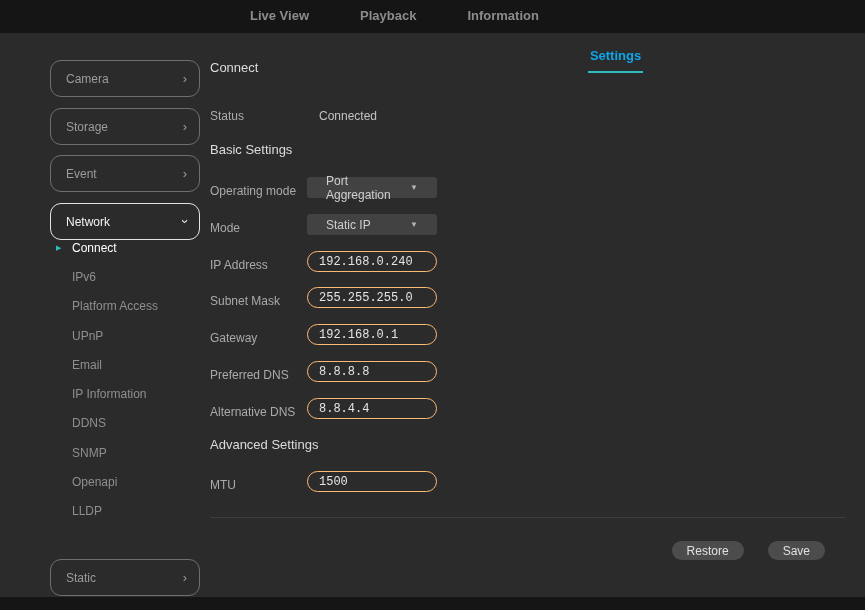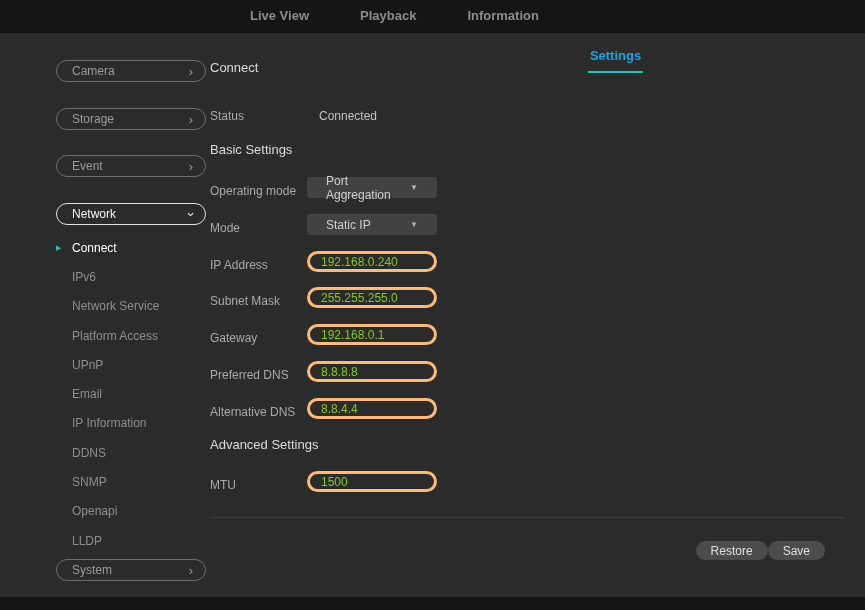--- a/index.html
+++ b/index.html
@@ -19,21 +19,21 @@
     font-size:13px; font-weight:bold; color:#8c8c8c;
     border-bottom:2px solid transparent; padding:0 2px; cursor:pointer;
   }
   .tab.active { color:#0ea5e9; border-bottom-color:var(--accent,#2bbdbe);margin-top:40px; }
 
   .bottombar { position:absolute; bottom:0; left:0; width:100%; height:13px; background:var(--topbar_bg,#151515); }
 
   
   .sidebar { position:absolute; top:33px; left:0; width:200px; bottom:13px; }
   .pill {
-    position:absolute; left:56px; width:150px; height:22px;
+    position:absolute; left:50px; width:150px; height:37px;
     border:1px solid #6e6e6e; border-radius:11px;
     display:flex; align-items:center; justify-content:space-between;
     padding:0 12px 0 15px; font-size:12px; color:#9c9c9c; cursor:pointer;
   }
   .pill.expanded { border-color:#e3e3e3; color:#f2f2f2; }
   .chev { font-size:13px; line-height:1; display:inline-block; }
   .chev.down { transform:rotate(90deg); }
 
   .submenu { position:absolute; top:200px; left:0; width:200px; }
   .subitem {
@@ -53,28 +53,28 @@
 
   .dropdown {
     width:130px; height:21px; background:#424242; border-radius:3px;
     display:flex; align-items:center; justify-content:space-between;
     padding:0 19px; font-size:12px; color:#cfcfcf; cursor:pointer;
   }
   .caret { font-size:8px; color:#b5b5b5; }
 
   .pillinput {
     width:130px; height:21px; background:transparent;
-    border:3px solid #fdba74; border-radius:11px;
-    color:#84cc16; font-size:12px; padding:0 11px;
-    font-family:Liberation Sans, sans-serif; outline:none;
+    border:1px solid #fdba74; border-radius:11px;
+    color:#e5e5e5; font-size:12px; padding:0 11px;
+    font-family:Liberation Mono, monospace; outline:none;
   }
 
   .divider { position:absolute; left:10px; right:20px; height:1px; background:#3e3e3e; }
 
-  .actions { position:absolute; top:508px; right:40px; display:flex; gap:0; }
+  .actions { position:absolute; top:508px; right:40px; display:flex; gap:24px; }
   .btn {
     background:#4c4c4c; border:none; border-radius:10px;
     height:19px; padding:0 15px; font-size:12px; color:#e0e0e0;
     display:flex; align-items:center; cursor:pointer; font-family:inherit;
   }
 </style>
 </head>
 <body>
 
 <div class="topbar">
@@ -106,23 +106,20 @@
 
   <div class="submenu">
     <div class="subitem active">
       <span class="tri">▶</span>
       <span>Connect</span>
     </div>
     <div class="subitem">
       <span>IPv6</span>
     </div>
     <div class="subitem">
-      <span>Network Service</span>
-    </div>
-    <div class="subitem">
       <span>Platform Access</span>
     </div>
     <div class="subitem">
       <span>UPnP</span>
     </div>
     <div class="subitem">
       <span>Email</span>
     </div>
     <div class="subitem">
       <span>IP Information</span>
@@ -135,21 +132,21 @@
     </div>
     <div class="subitem">
       <span>Openapi</span>
     </div>
     <div class="subitem">
       <span>LLDP</span>
     </div>
   </div>
 
   <div class="pill" style="top:526px">
-    <span>System</span>
+    <span>Static</span>
     <span class="chev">›</span>
   </div>
 </div>
 
 <div class="main">
 
   <div class="stitle" style="top:27px">Connect</div>
 
   <div class="row" style="top:68px">
     <span class="lbl">Status</span>

